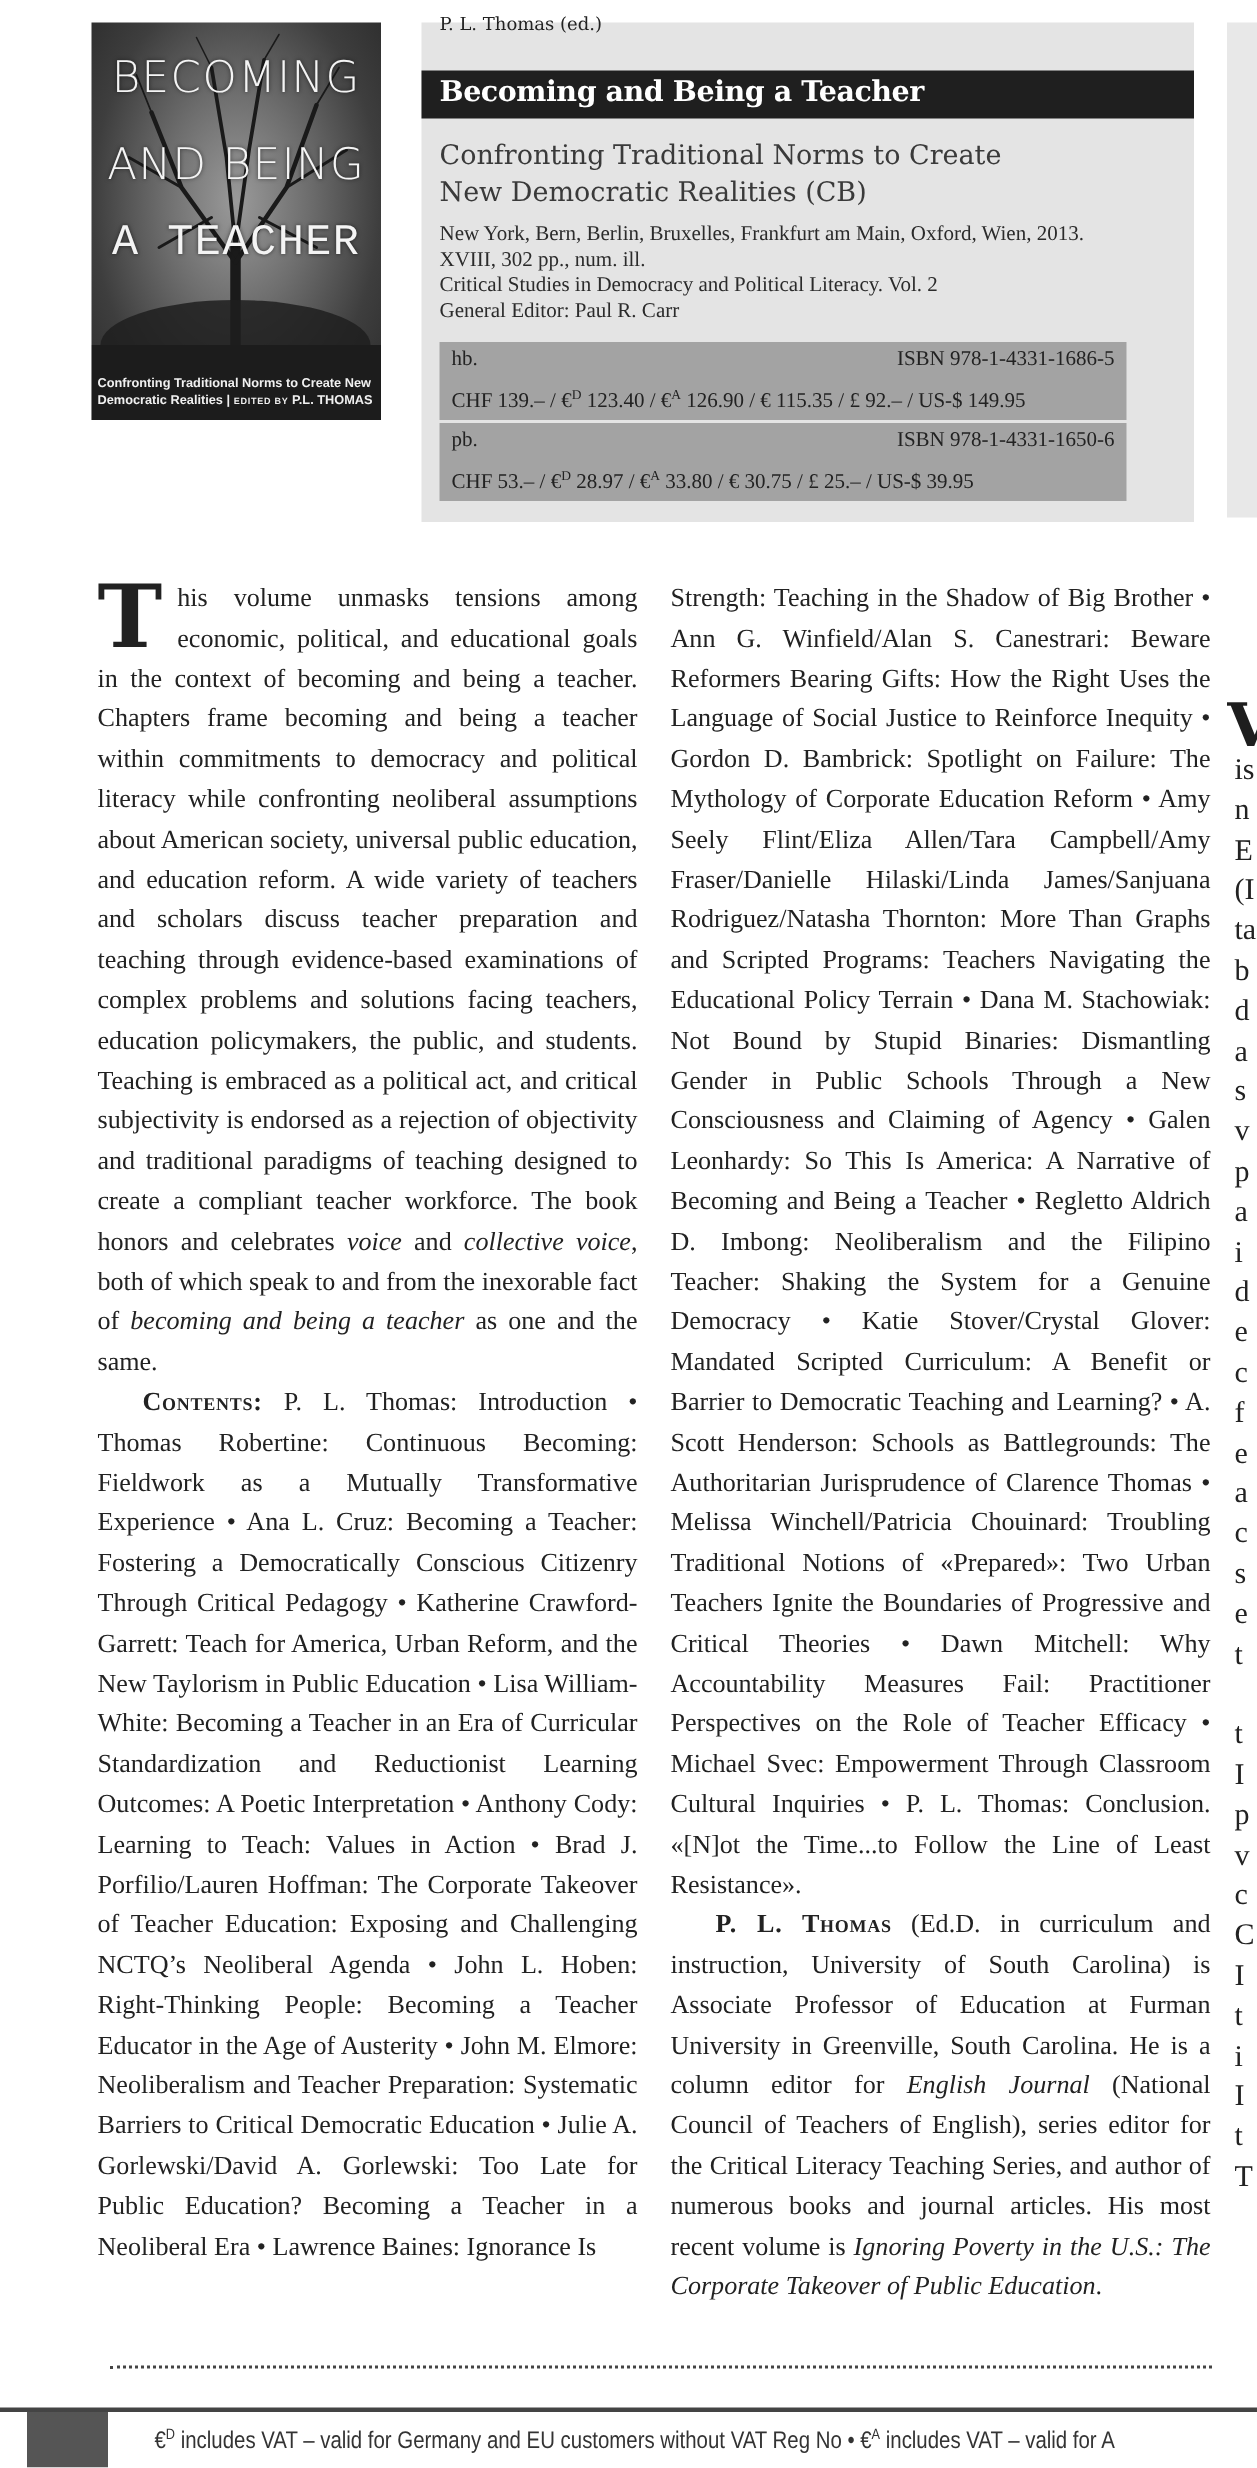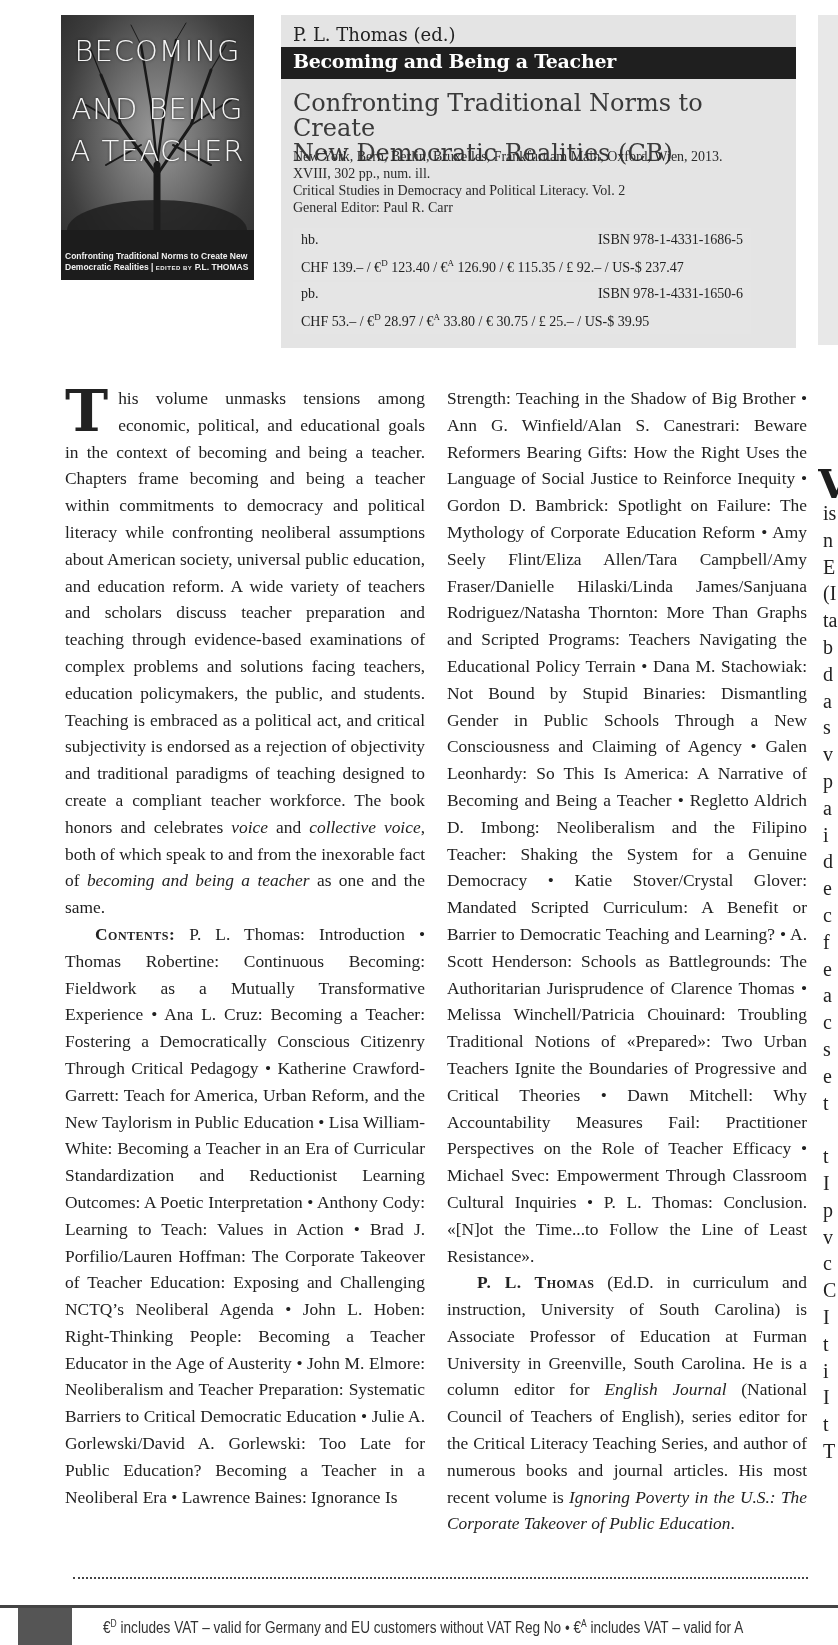--- a/index.html
+++ b/index.html
@@ -24,40 +24,40 @@
     position:absolute; left:4px; right:4px; bottom:6px; color:#f0f0f0;
     font-family:"Liberation Sans", sans-serif; font-size:8.5px; line-height:11px; 
     font-weight:bold;
   }
   .cover-sub .edited { font-size:6px; letter-spacing:.5px; }
   .infobox {
     position:absolute; left:281px; top:15px; width:515px; height:333px;
     background:#e4e4e4;
   }
   .editor {
-    position:absolute; left:293px; top:24px; font-size:18px; color:#222;
+    position:absolute; left:293px; top:9px; font-size:12px; color:#222;
     font-family:"DejaVu Serif", serif;
   }
   .titlebar {
     position:absolute; left:281px; top:47px; width:515px; height:32px;
     background:#1f1f1f; color:#fff;
   }
   .titlebar span {
     position:absolute; left:12px; top:3px; font-size:19px; font-weight:bold;
     font-family:"DejaVu Serif", serif; letter-spacing:-0.3px;
   }
   .subtitle {
-    position:absolute; left:293px; top:91px; width:480px; font-size:24px; line-height:25px; color:#3a3a3a;
+    position:absolute; left:293px; top:91px; width:480px; font-size:18px; line-height:25px; color:#3a3a3a;
   }
   .meta {
     position:absolute; left:293px; top:148px; font-size:12.5px; line-height:17px; color:#2b2b2b;
     font-family:"Liberation Serif", serif; font-size:14px;
   }
   .price-row {
-    position:absolute; left:293px; width:458px; height:26px; background:#e5e5e5;
+    position:absolute; left:293px; width:458px; height:26px; background:#a3a3a3;
     font-family:"Liberation Serif", serif; font-size:14px; color:#222;text-decoration:underline;
   }
   .price-row .l { position:absolute; left:8px; top:4px; }
   .price-row .r { position:absolute; right:8px; top:4px; }
   .price-row sup { font-size:9px; }
 
   .col {
     position:absolute; top:385px; width:360px;
     font-family:"Liberation Serif", serif; font-size:17.4px; line-height:26.8px;
     text-align:justify; color:#222; hyphens:auto;
@@ -115,21 +115,21 @@
       <path d="M40 60 L30 35" stroke-width="1.2"></path>
       <path d="M150 55 L165 30" stroke-width="1.2"></path>
       <path d="M80 30 L70 10" stroke-width="1"></path>
       <path d="M115 25 L125 8" stroke-width="1"></path>
     </g>
     <ellipse cx="96" cy="215" rx="90" ry="30" fill="#1e1e1e" opacity=".85"></ellipse>
     <rect x="0" y="215" width="193" height="50" fill="#1c1c1c"></rect>
   </svg>
   <div class="cover-title" style="top:22px;">BECOMING</div>
   <div class="cover-title" style="top:80px;">AND BEING</div>
-  <div class="cover-title" style="top:122px;">A TEACHER</div>
+  <div class="cover-title" style="top:132px;font-family:Liberation Mono, monospace;">A TEACHER</div>
   <div class="cover-sub">
     <div>Confronting Traditional Norms to Create New</div>
     <div>
       <span>Democratic Realities |</span>
       <span class="edited">EDITED BY</span>
       <span>P.L. THOMAS</span>
     </div>
   </div>
 </div>
 
@@ -147,21 +147,21 @@
   <div>XVIII, 302 pp., num. ill.</div>
   <div>Critical Studies in Democracy and Political Literacy. Vol. 2</div>
   <div>General Editor: Paul R. Carr</div>
 </div>
 
 <div class="price-row" style="top:228px;">
   <span class="l">hb.</span>
   <span class="r">ISBN 978-1-4331-1686-5</span>
 </div>
 <div class="price-row" style="top:254px;">
-  <span class="l"><span>CHF 139.– / €</span><sup>D</sup> <span>123.40 / €</span><sup>A</sup> <span>126.90 / € 115.35 / £ 92.– / US-$ 237.47</span></span>
+  <span class="l"><span>CHF 139.– / €</span><sup>D</sup> <span>123.40 / €</span><sup>A</sup> <span>126.90 / € 115.35 / £ 92.– / US-$ 149.95</span></span>
 </div>
 <div class="price-row" style="top:282px;">
   <span class="l">pb.</span>
   <span class="r">ISBN 978-1-4331-1650-6</span>
 </div>
 <div class="price-row" style="top:308px;">
   <span class="l"><span>CHF 53.– / €</span><sup>D</sup> <span>28.97 / €</span><sup>A</sup> <span>33.80 / € 30.75 / £ 25.– / US-$ 39.95</span></span>
 </div>
 
 <div class="col col-left">

